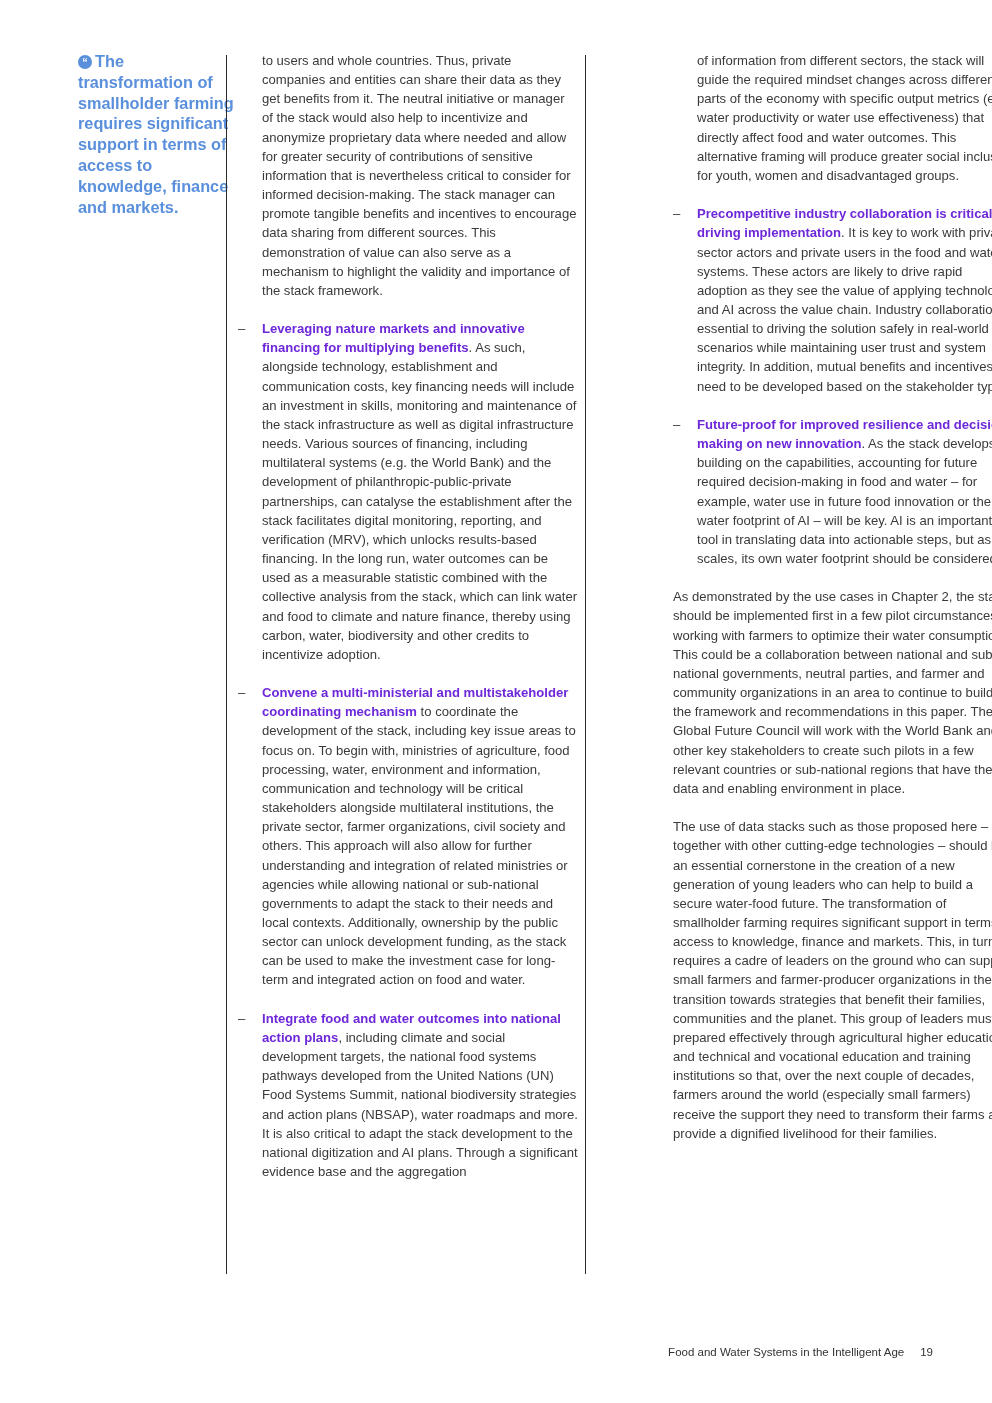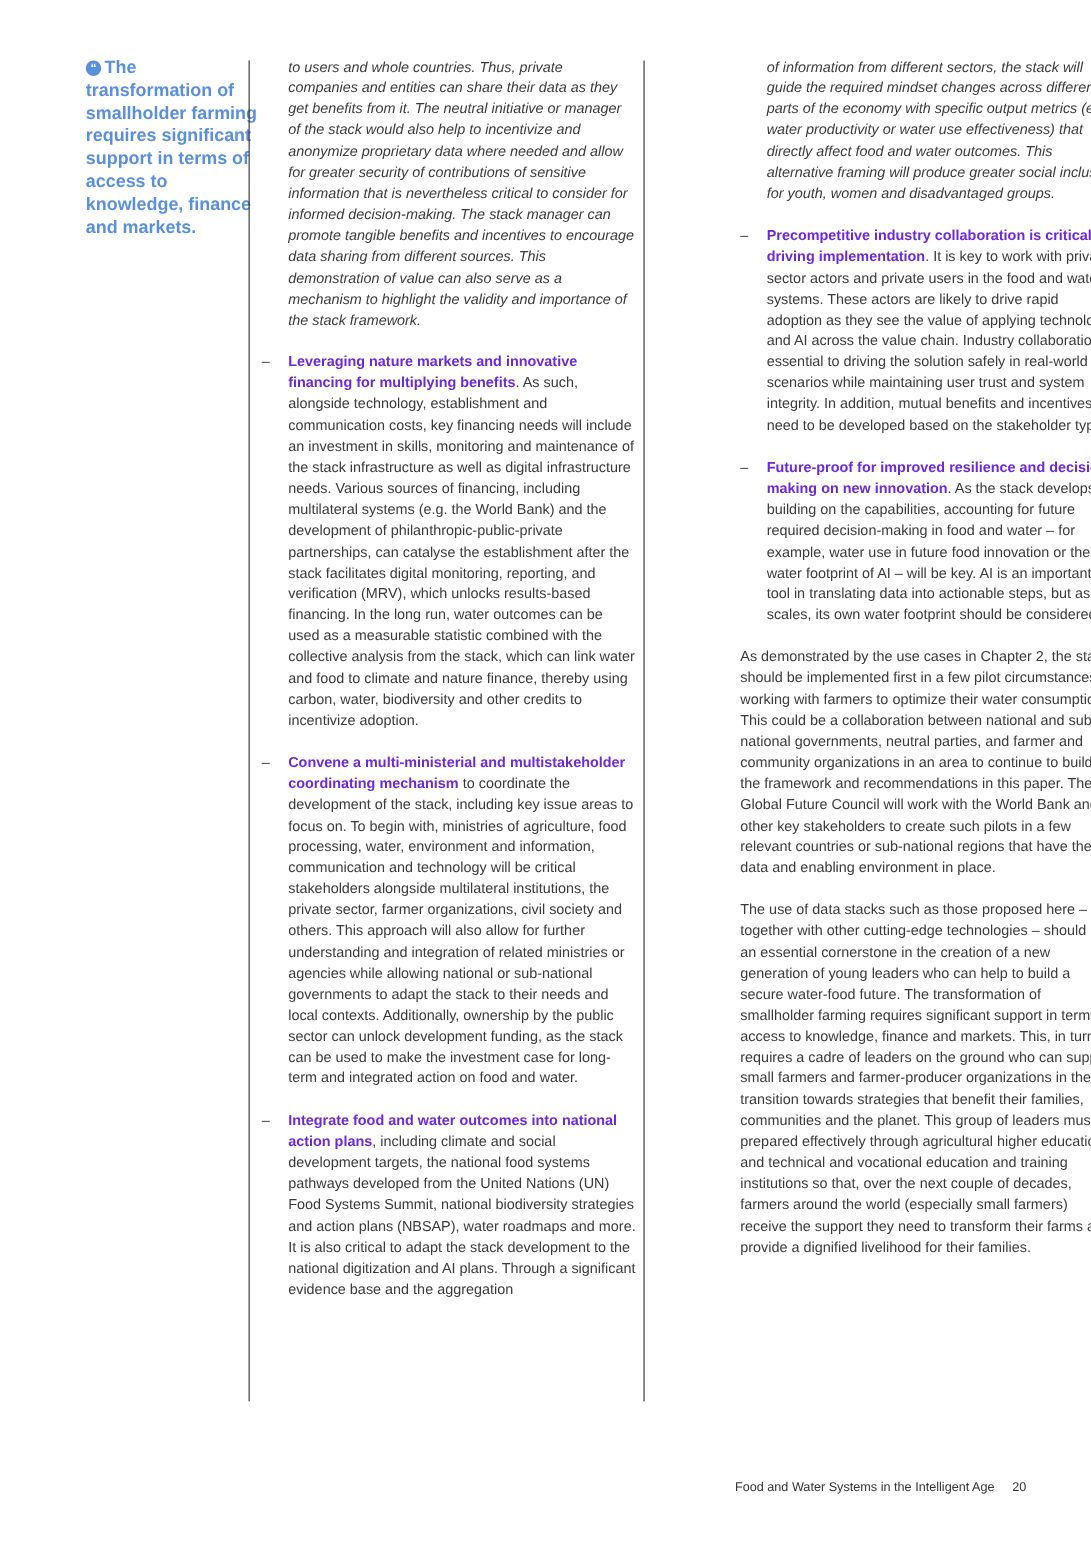--- a/index.html
+++ b/index.html
@@ -20,21 +20,21 @@
     .vrule.r1 { left: 226px; }
     .vrule.r2 { left: 585px; }
     .col { position: absolute; top: 51px; font-size: 13.1px; line-height: 19.15px; }
     .col.c1 { left: 238px; width: 340px; }
     .col.c2 { left: 625px; width: 342px; margin-left: 48px; }
     .col p { margin: 0; }
     .para-gap { height: 19.15px; }
     .bullet { position: relative; padding-left: 24px; }
     .bullet .dash { position: absolute; left: 0; top: 0; }
     .bullet b { color: #6d28d9; }
-    .indent { padding-left: 24px; font-style: italic; }
+    .indent { padding-left: 24px; }
     .footer {
       position: absolute; top: 1346px; right: 59px; font-size: 11.5px; color: #333;
       display: flex; gap: 16px; margin-left: 25px;
     }
   </style>
 </head>
 <body>
 
 <div class="pullquote">
   <span class="quote-icon">“</span><span>The transformation of smallholder farming requires significant support in terms of access to knowledge, finance and markets.</span>
@@ -70,14 +70,14 @@
     <span class="dash">–</span><b>Future-proof for improved resilience and decision-making on new innovation</b><span>. As the stack develops, building on the capabilities, accounting for future required decision-making in food and water – for example, water use in future food innovation or the water footprint of AI – will be key. AI is an important tool in translating data into actionable steps, but as it scales, its own water footprint should be considered.</span>
   </p>
   <div class="para-gap"></div>
   <p>As demonstrated by the use cases in Chapter 2, the stack should be implemented first in a few pilot circumstances, working with farmers to optimize their water consumption. This could be a collaboration between national and sub-national governments, neutral parties, and farmer and community organizations in an area to continue to build on the framework and recommendations in this paper. The Global Future Council will work with the World Bank and other key stakeholders to create such pilots in a few relevant countries or sub-national regions that have the data and enabling environment in place.</p>
   <div class="para-gap"></div>
   <p>The use of data stacks such as those proposed here – together with other cutting-edge technologies – should be an essential cornerstone in the creation of a new generation of young leaders who can help to build a secure water-food future. The transformation of smallholder farming requires significant support in terms of access to knowledge, finance and markets. This, in turn, requires a cadre of leaders on the ground who can support small farmers and farmer-producer organizations in the transition towards strategies that benefit their families, communities and the planet. This group of leaders must be prepared effectively through agricultural higher education and technical and vocational education and training institutions so that, over the next couple of decades, farmers around the world (especially small farmers) receive the support they need to transform their farms and provide a dignified livelihood for their families.</p>
 </div>
 
 <div class="footer">
   <span>Food and Water Systems in the Intelligent Age</span>
-  <span>20</span>
+  <span>19</span>
 </div>
 
 </body></html>

